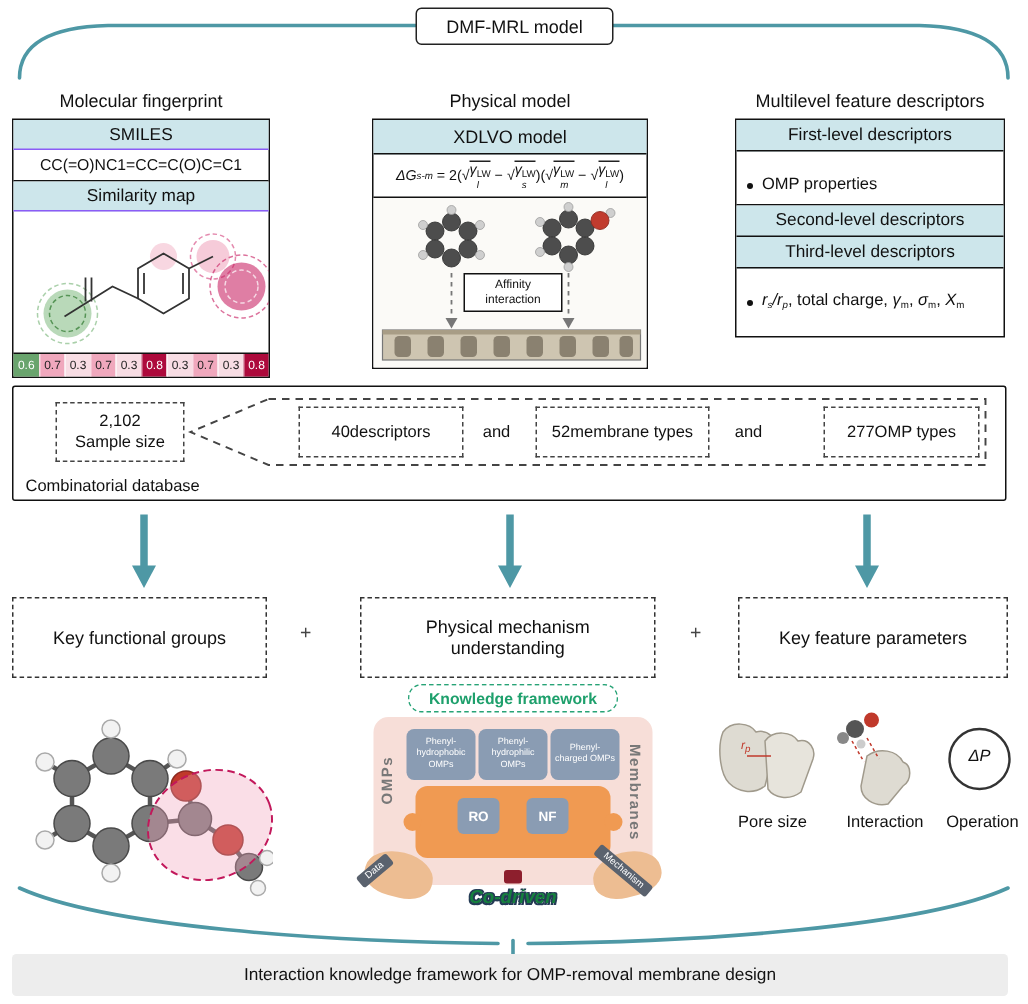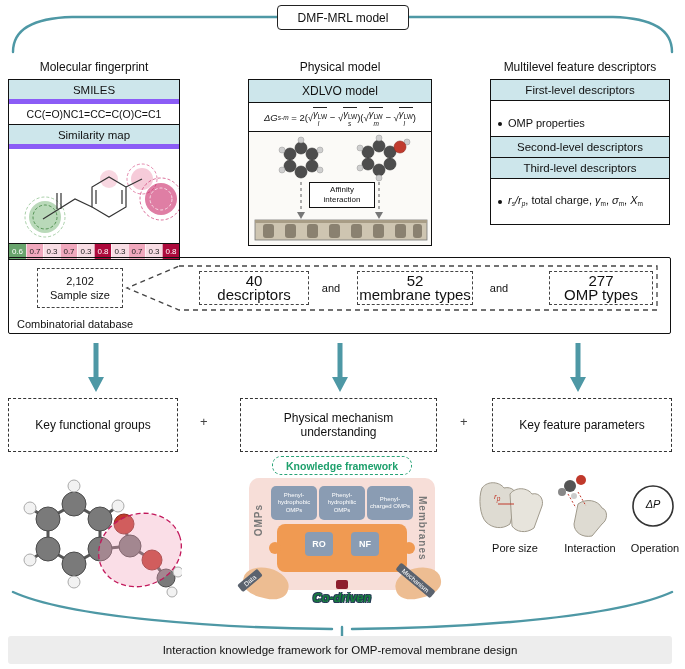--- a/index.html
+++ b/index.html
@@ -13,21 +13,21 @@
     border:1.3px solid #222;border-radius:4px;background:#fff;display:flex;
     align-items:center;justify-content:center;font-size:12px;}
 
   .col-title{position:absolute;top:60px;font-size:12px;text-align:center;}
 
   .teal{background:#cde6eb;}
   .cellrow{display:flex;align-items:center;justify-content:center;}
 
   
   .fp{position:absolute;left:8px;top:79px;width:172px;border:1.2px solid #111;background:#fff;box-sizing:border-box;}
-  .fp-h{height:19px;border-bottom:5px solid #8b5cf6;font-size:11.5px;}
+  .fp-h{height:19px;border-bottom:1px solid #8b5cf6;font-size:11.5px;}
   .fp-smiles{height:20px;border-bottom:1px solid #111;font-size:10.5px;}
   .fp-map{height:94px;border-bottom:1px solid #111;position:relative;}
   .fp-cells{height:15px;display:grid;grid-template-columns:repeat(10,1fr);}
   .fp-cell{display:flex;align-items:center;justify-content:center;font-size:8px;border-left:1px solid rgba(255,255,255,0.6);}
   .fp-cell:first-child{border-left:none;}
 
   
   .pm{position:absolute;left:248px;top:79px;width:184px;border:1.2px solid #111;background:#fff;box-sizing:border-box;}
   .pm-h{height:22px;border-bottom:1px solid #111;font-size:12px;}
   .pm-eq{height:28px;border-bottom:1px solid #111;font-size:9.5px;white-space:pre;}
@@ -47,22 +47,22 @@
   .ml-items.last{border-bottom:none;}
   .li{display:flex;align-items:center;gap:6px;line-height:15px;}
   .dot{width:4px;height:4px;border-radius:50%;background:#111;flex:0 0 auto;}
 
   
   .db{position:absolute;left:8px;top:257px;width:663px;height:77px;border:1.3px solid #111;
       border-radius:2px;box-sizing:border-box;}
   .sample{position:absolute;left:28px;top:10px;width:86px;height:40px;border:1.3px dashed #444;
     display:flex;flex-direction:column;align-items:center;justify-content:center;font-size:11px;line-height:14px;box-sizing:border-box;}
   .db-caption{position:absolute;left:8px;bottom:3px;font-size:11px;}
-  .db-item{position:absolute;top:13px;height:34px;border:1.3px dashed #444;display:flex;flex-direction:column;
-    align-items:center;justify-content:center;font-size:15px;line-height:14px;box-sizing:border-box;}
+  .db-item{position:absolute;top:13px;height:34px;border:1.3px dashed #444;display:flex;flex-direction:row;
+    align-items:center;justify-content:center;font-size:11px;line-height:14px;box-sizing:border-box;}
   .db-and{position:absolute;top:13px;height:34px;display:flex;align-items:center;justify-content:center;font-size:11px;}
 
   
   .out{position:absolute;top:398px;height:54px;border:1.4px dashed #333;display:flex;align-items:center;
     justify-content:center;font-size:12px;text-align:center;background:#fff;box-sizing:border-box;padding:0 8px;}
   .plus{position:absolute;top:414px;font-size:13px;color:#444;}
 
   
   .kf{position:absolute;left:235px;top:456px;width:214px;height:152px;}
   .kf-title{position:absolute;left:37px;top:0;width:140px;height:19px;border:1.4px dashed #27a376;

